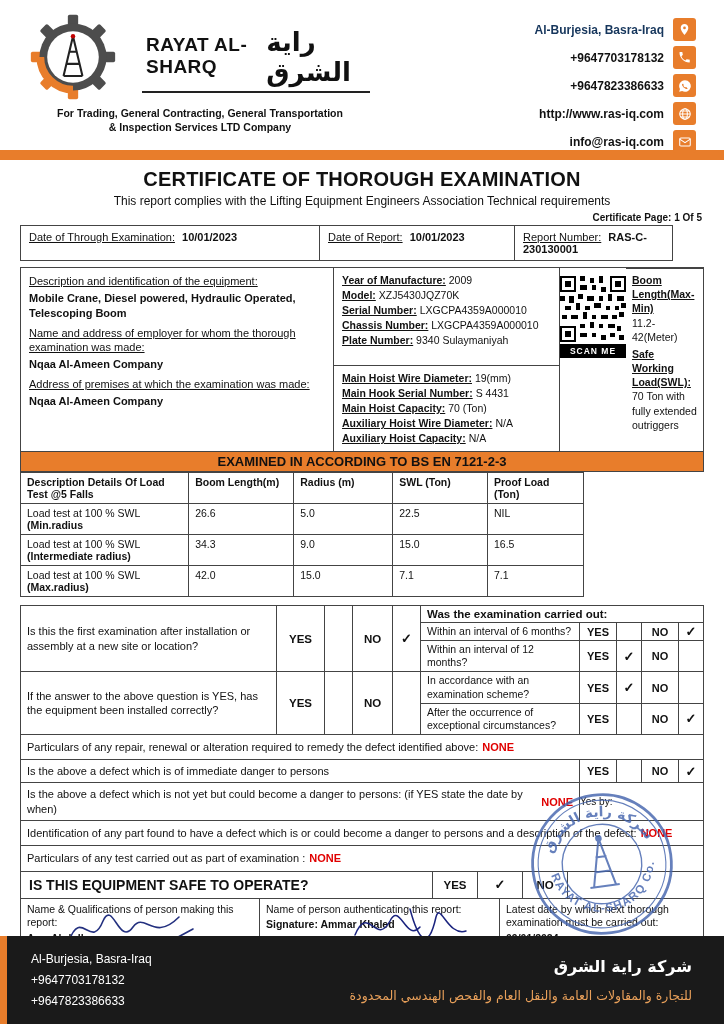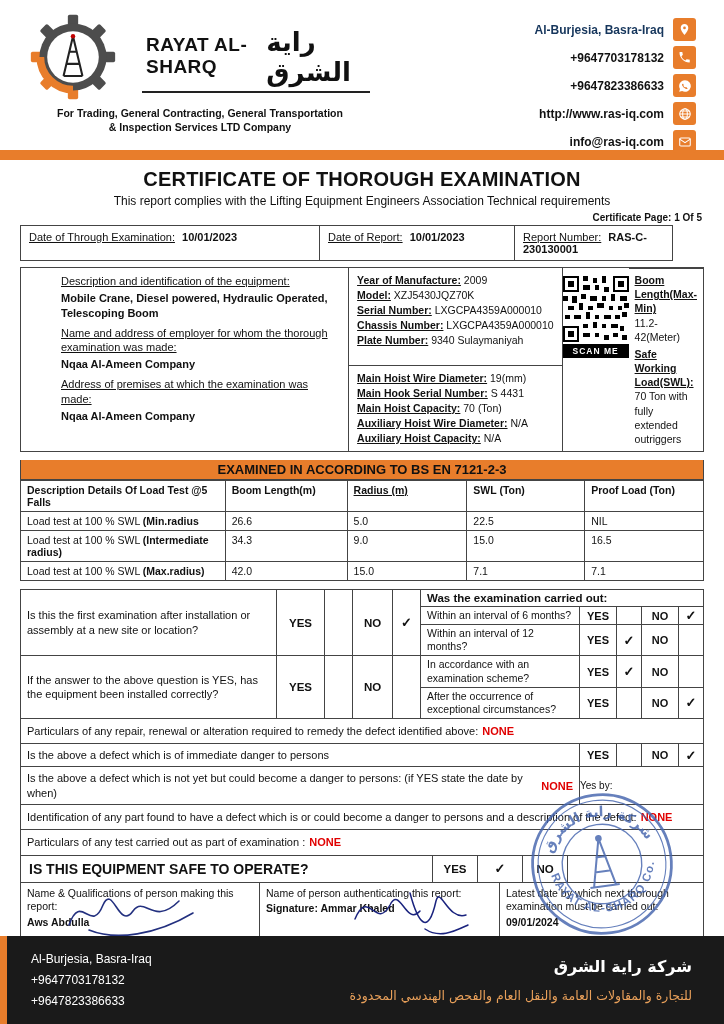--- a/index.html
+++ b/index.html
@@ -37,45 +37,45 @@
 
   
   .meta-row { display:flex; margin:2px 20px 0; }
   .meta-box { border:1px solid #444; padding:5px 8px; font-size:11px; }
   .meta-box + .meta-box { margin-left:-1px; }
   .meta-box .lbl { text-decoration:underline; }
   .meta-box .val { font-weight:bold; margin-left:4px; }
   .mb1 { width:300px; } .mb2 { width:196px; } .mb3 { width:159px; }
 
   
-  .equip { display:flex; margin:6px 20px 8px; border:1px solid #444; min-height:180px;padding-left:32px; }
+  .equip { display:flex; margin:6px 20px 0; border:1px solid #444; min-height:180px; }
   .eq-col1 { width:312px; padding:6px 8px; font-size:11px; line-height:1.35; }
   .eq-col1 .lbl { text-decoration:underline; margin-top:5px; }
   .eq-col1 .lbl:first-child { margin-top:0; }
   .eq-col1 .val { font-weight:bold; margin-top:2px; }
   .eq-col2 { width:226px; border-left:1px solid #444; font-size:10.5px; }
   .spec-group-a { padding:5px 8px 0; height:97px; }
   .spec-group-b { padding:5px 8px; border-top:1px solid #444; }
   .spec-line { line-height:15px; white-space:nowrap; }
   .spec-line .slbl { font-weight:bold; text-decoration:underline; }
   .eq-col3 { flex:1; border-left:1px solid #444; display:flex; flex-direction:row; }
   .qr-area { height:97px; display:flex; flex-direction:column; align-items:center; justify-content:center; }
   .qr-caption { background:#000; color:#fff; font-size:8.5px; font-weight:bold; letter-spacing:1px;
     width:66px; text-align:center; padding:2px 0; margin-top:2px; }
   .boom-box { border-top:1px solid #444; flex:1; padding:4px 6px; font-size:10.5px; line-height:1.35; }
   .boom-box .blbl { font-weight:bold; text-decoration:underline; margin-top:3px; }
   .boom-box .blbl:first-child { margin-top:0; }
 
   
   .banner { margin:0 20px; background:#E87D2B; border:1px solid #444; border-top:none;
     text-align:center; font-size:13px; font-weight:bold; padding:2px 0; color:#111; }
-  table.load { border-collapse:collapse; width:684px; margin:0 20px; font-size:10.5px; }
+  table.load { border-collapse:collapse; width:564px; margin:0 20px; font-size:10.5px; }
   table.load th, table.load td { border:1px solid #444; padding:3px 6px; text-align:left; vertical-align:top; }
   table.load th { font-weight:bold; }
-  .cw1{width:205px;} .cw2{width:122px;} .cw3{width:120px;text-decoration:underline;} .cw4{width:118px;} .cw5{width:119px;}
+  .cw1{width:205px;} .cw2{width:122px;} .cw3{width:120px;} .cw4{width:118px;} .cw5{width:119px;}
 
   
   .cert-table { margin:8px 20px 0; border:1px solid #444; font-size:11px; }
   .qrow { display:flex; border-bottom:1px solid #444; align-items:stretch; }
   .qrow.last { border-bottom:none; }
   .qcell { width:256px; border-right:1px solid #444; padding:4px 6px; display:flex; align-items:center; line-height:1.3; }
   .ansbox { width:48px; border-right:1px solid #444; display:flex; align-items:center; justify-content:center;
     font-weight:bold; font-size:11.5px; }
   .chkbox { width:28px; border-right:1px solid #444; display:flex; align-items:center; justify-content:center;
     font-size:13px; font-weight:bold; }

